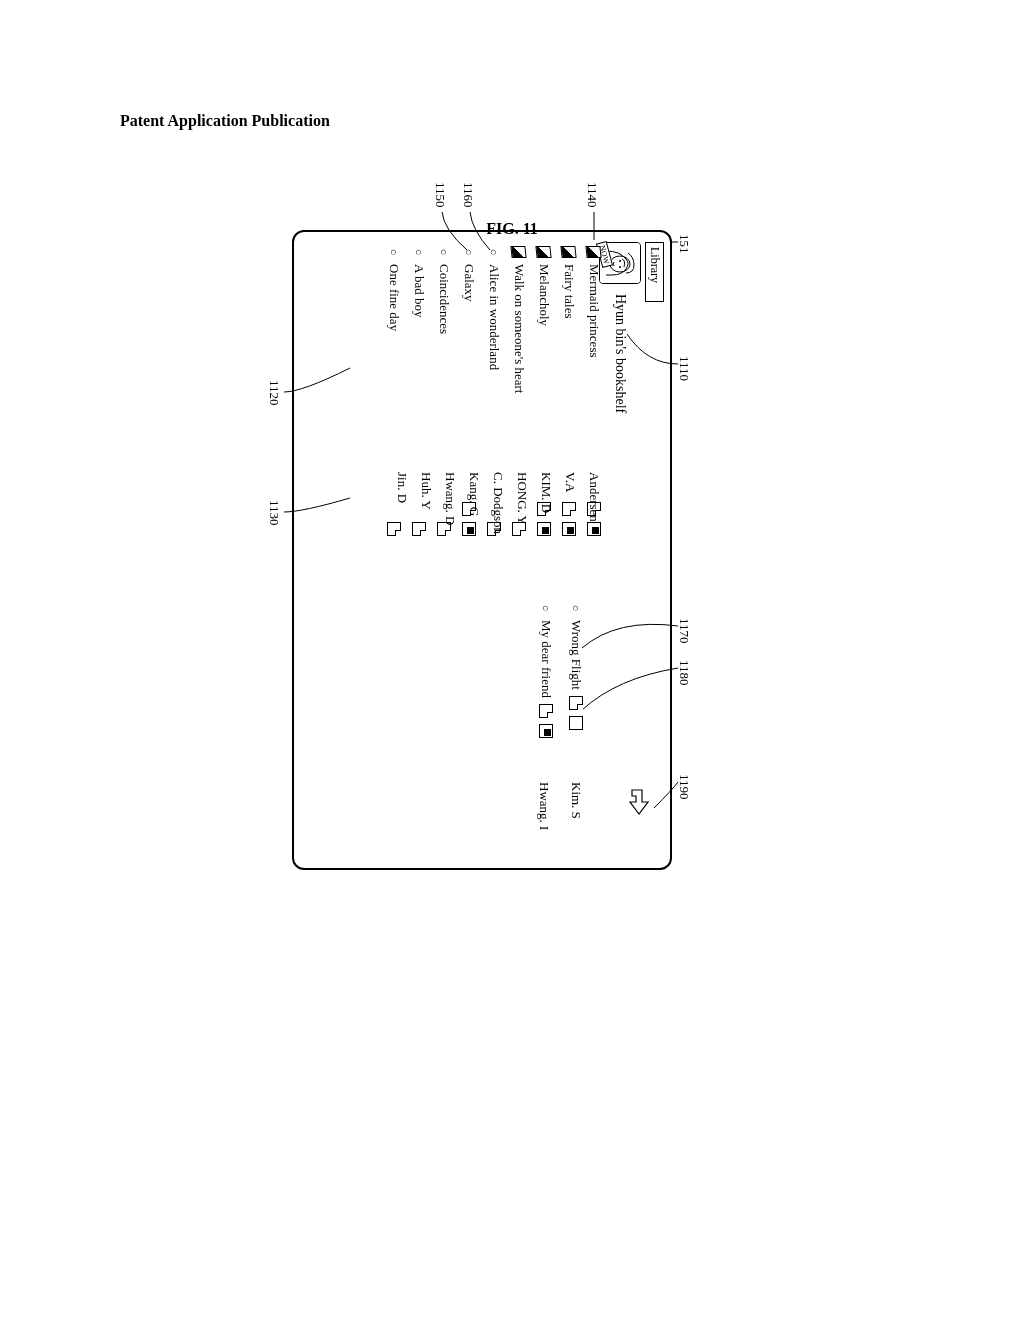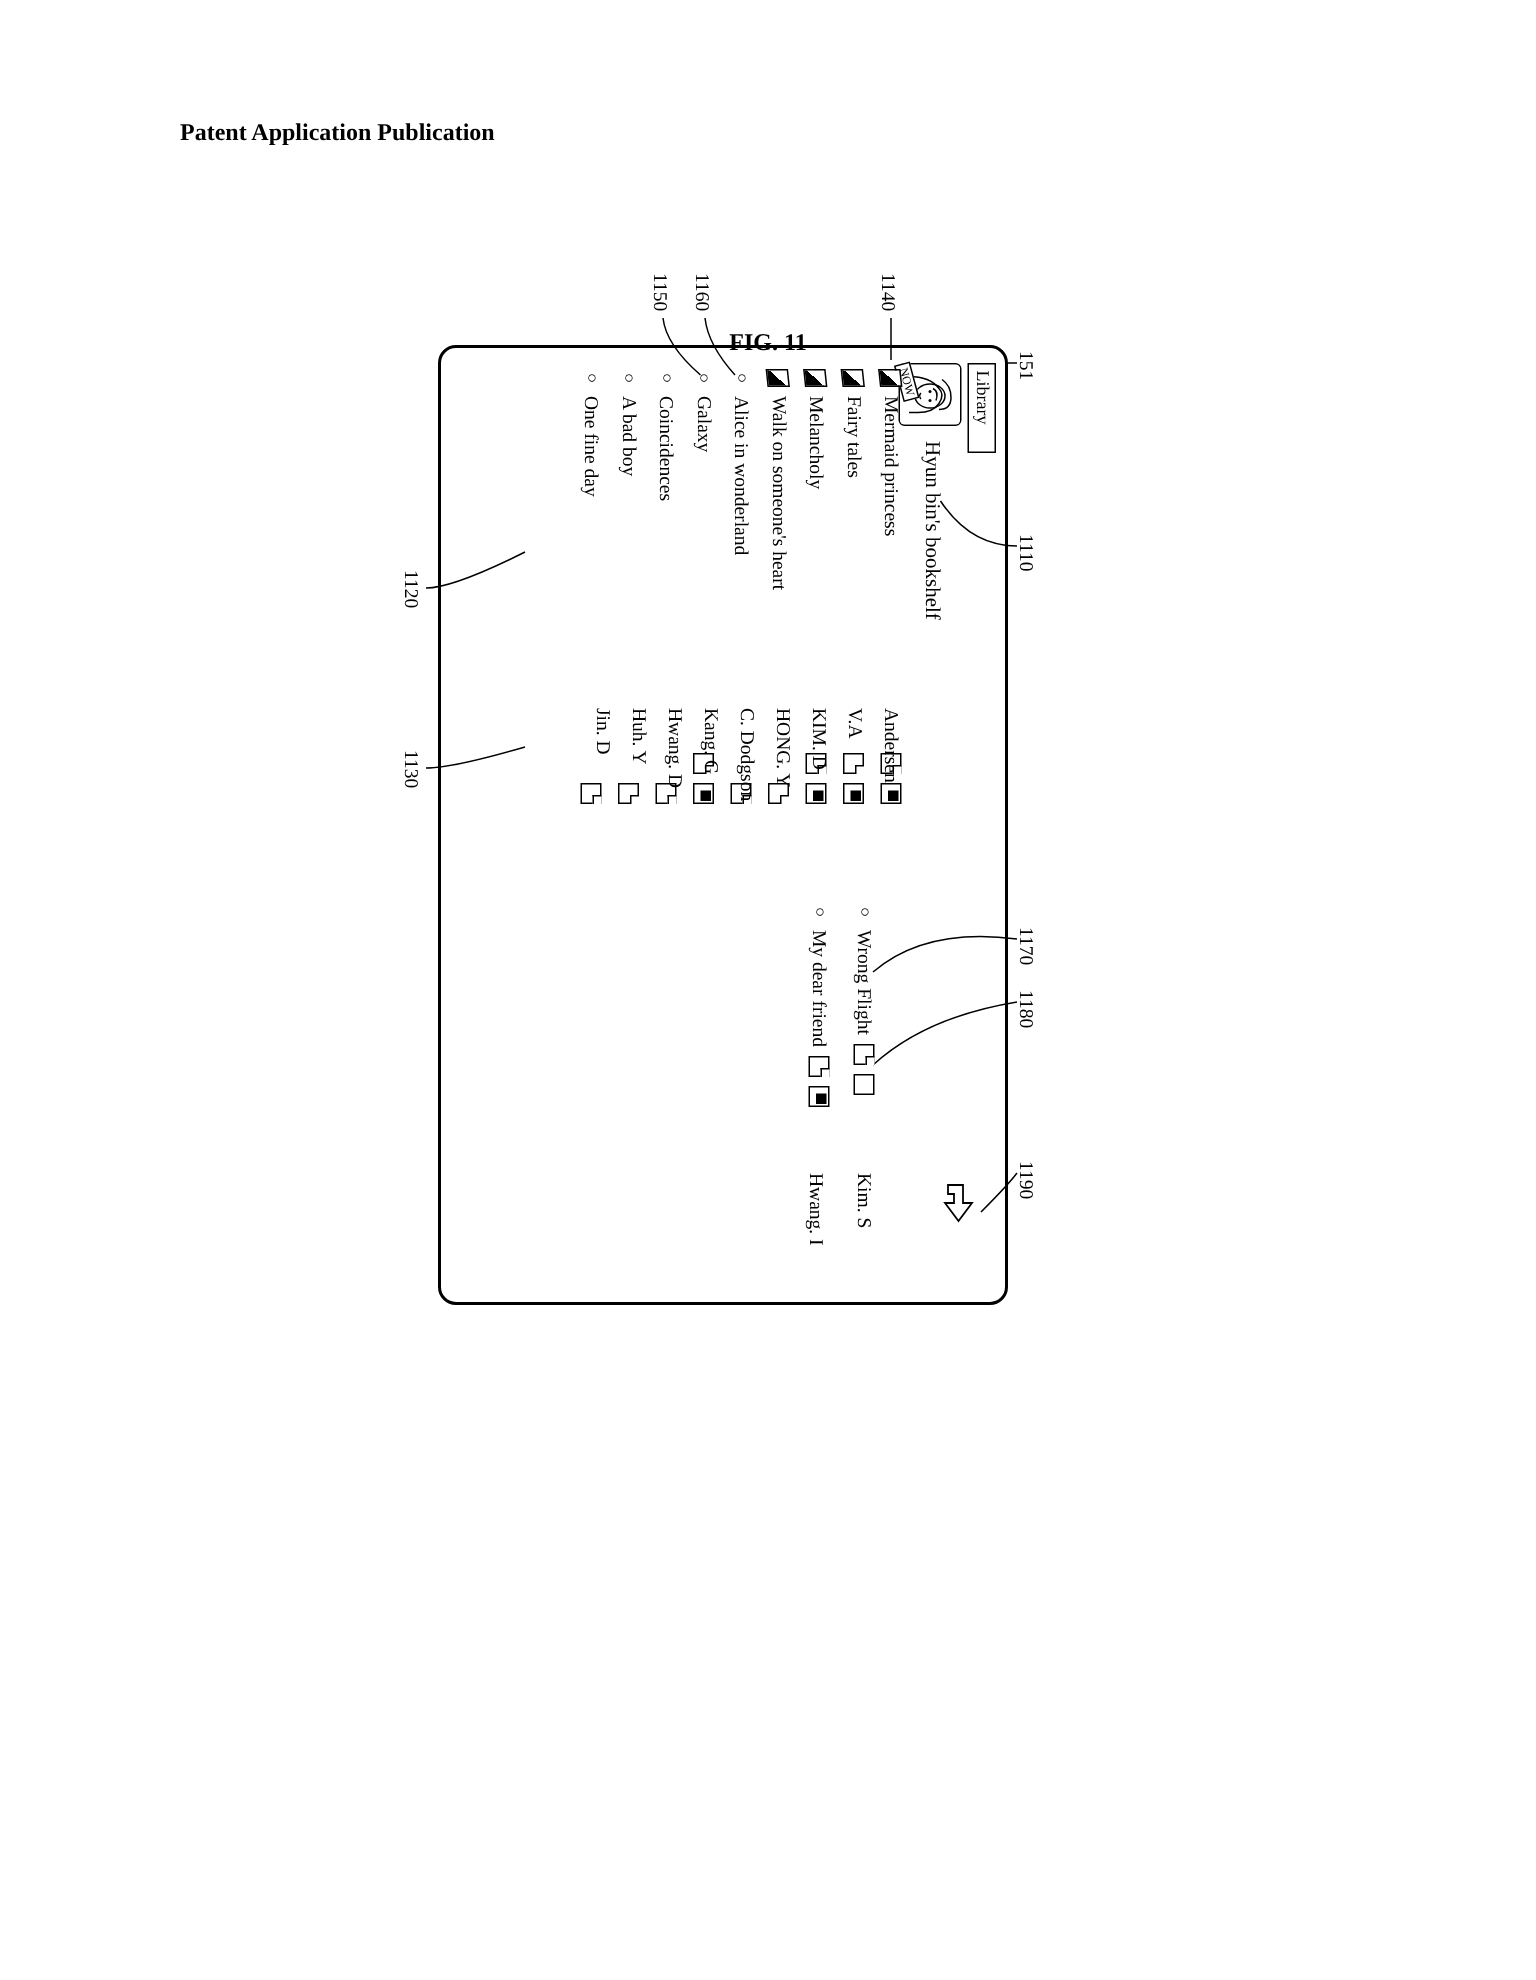--- a/index.html
+++ b/index.html
@@ -13,21 +13,21 @@
   .header {
     position: absolute;
     top: 80px;
     left: 0;
     right: 0;
     padding: 0 120px;
     display: flex;
     justify-content: space-between;
     font-size: 16px;
   }
-  .header .left { font-weight: bold; }
+  .header .left { font-weight: bold; margin-top: 32px; }
   .fig-label {
     position: absolute;
     top: 220px;
     left: 50%;
     transform: translateX(-50%);
     font-size: 16px;
     font-weight: bold;
   }
   .figure-wrap {
     position: absolute;

